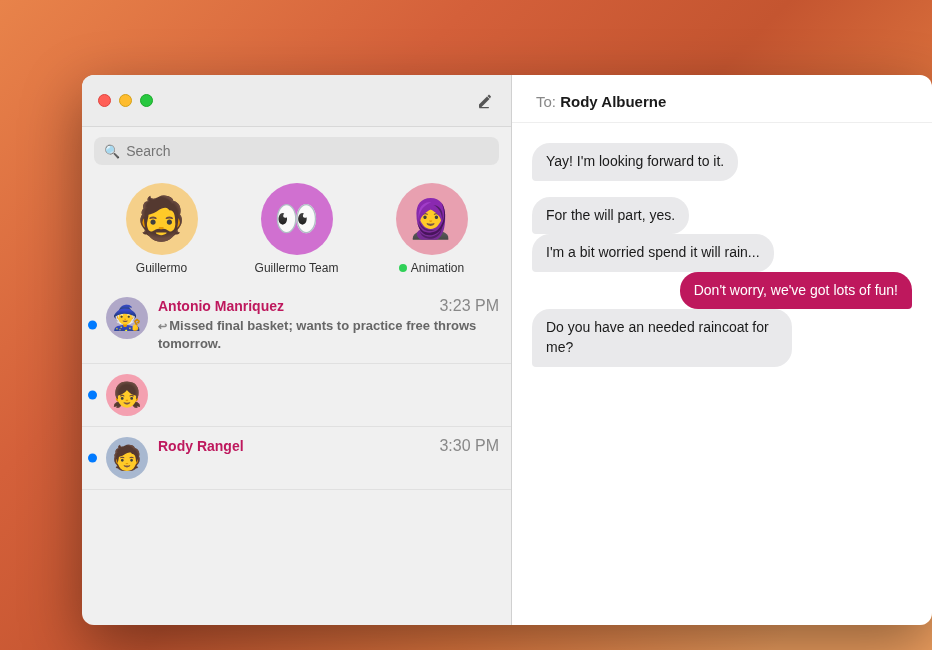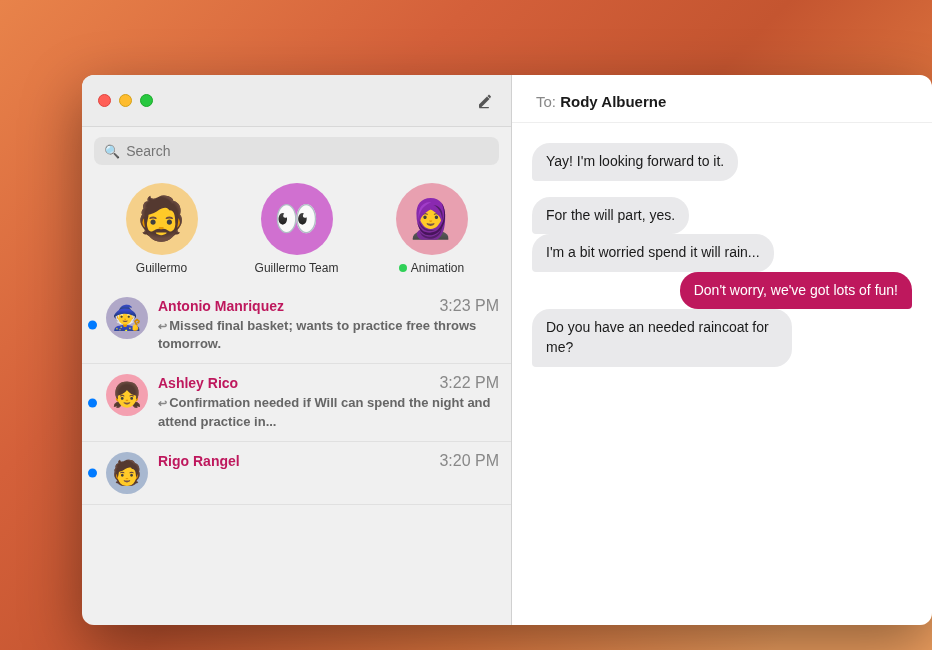--- a/index.html
+++ b/index.html
@@ -375,40 +375,31 @@
             <span class="msg-preview-icon">↩</span><span>Missed final basket; wants to practice free throws tomorrow.</span>
           </div>
         </div>
       </div>
 
       <div class="message-row">
         <div class="unread-dot"></div>
         <div class="msg-avatar msg-avatar-2">
           <span style="font-size:24px;">👧</span>
         </div>
-        <div class="msg-content">
-          <div class="msg-header">
-            <span class="msg-name">Ashley Rico</span>
-            <span class="msg-time">3:22 PM</span>
-          </div>
-          <div class="msg-preview">
-            <span class="msg-preview-icon">↩</span><span>Confirmation needed if Will can spend the night and attend practice in...</span>
-          </div>
-        </div>
       </div>
 
       <div class="message-row">
         <div class="unread-dot"></div>
         <div class="msg-avatar msg-avatar-3">
           <span style="font-size:24px;">🧑</span>
         </div>
         <div class="msg-content">
           <div class="msg-header">
-            <span class="msg-name">Rigo Rangel</span>
-            <span class="msg-time">3:20 PM</span>
+            <span class="msg-name">Rody Rangel</span>
+            <span class="msg-time">3:30 PM</span>
           </div>
         </div>
       </div>
 
     </div>
   </div>
 
   <div class="chat-panel">
     <div class="chat-header">
       <div class="to-line">

